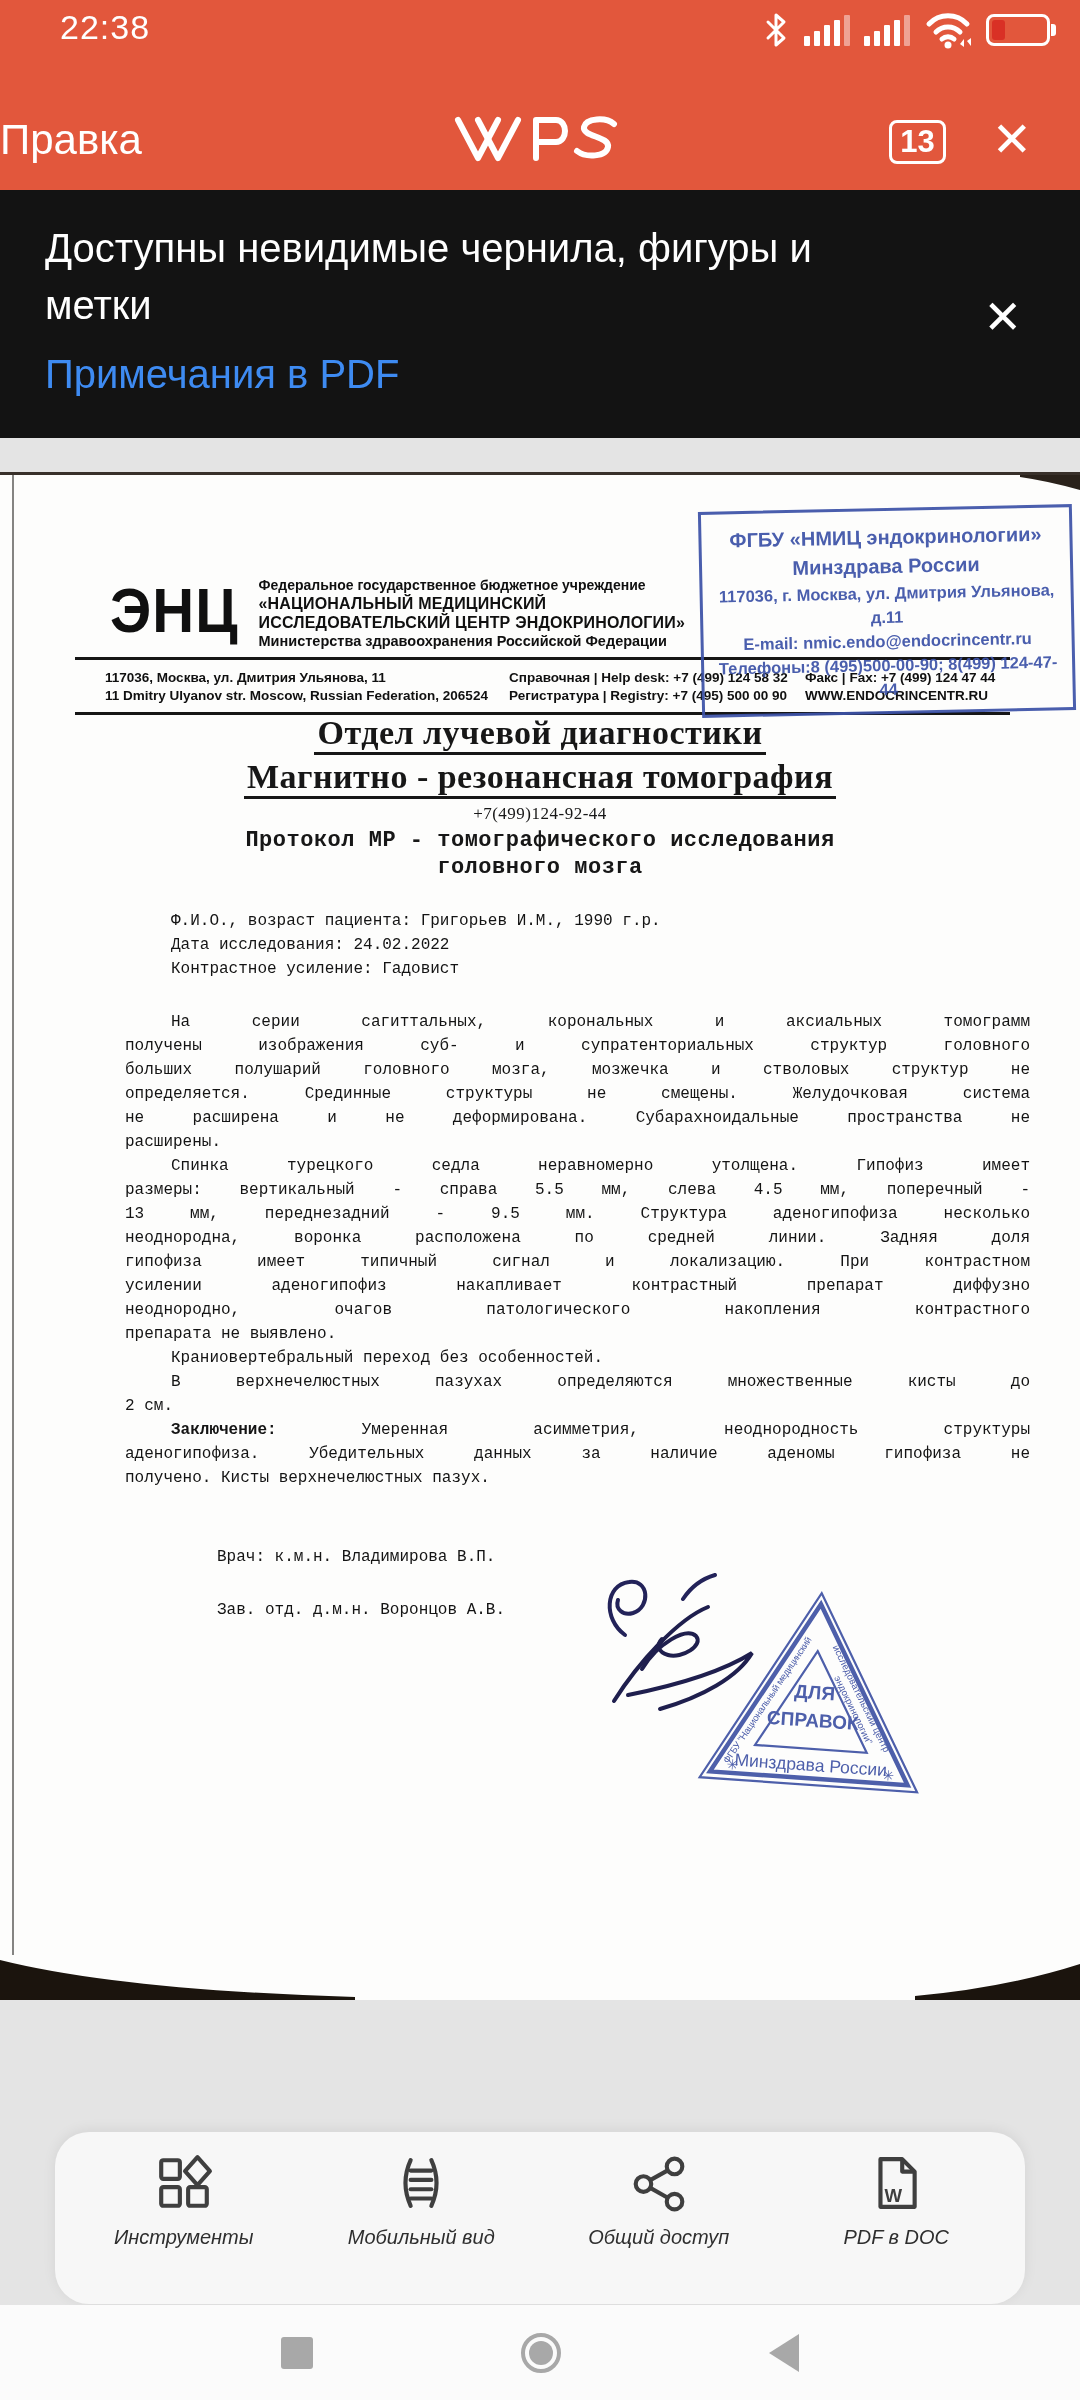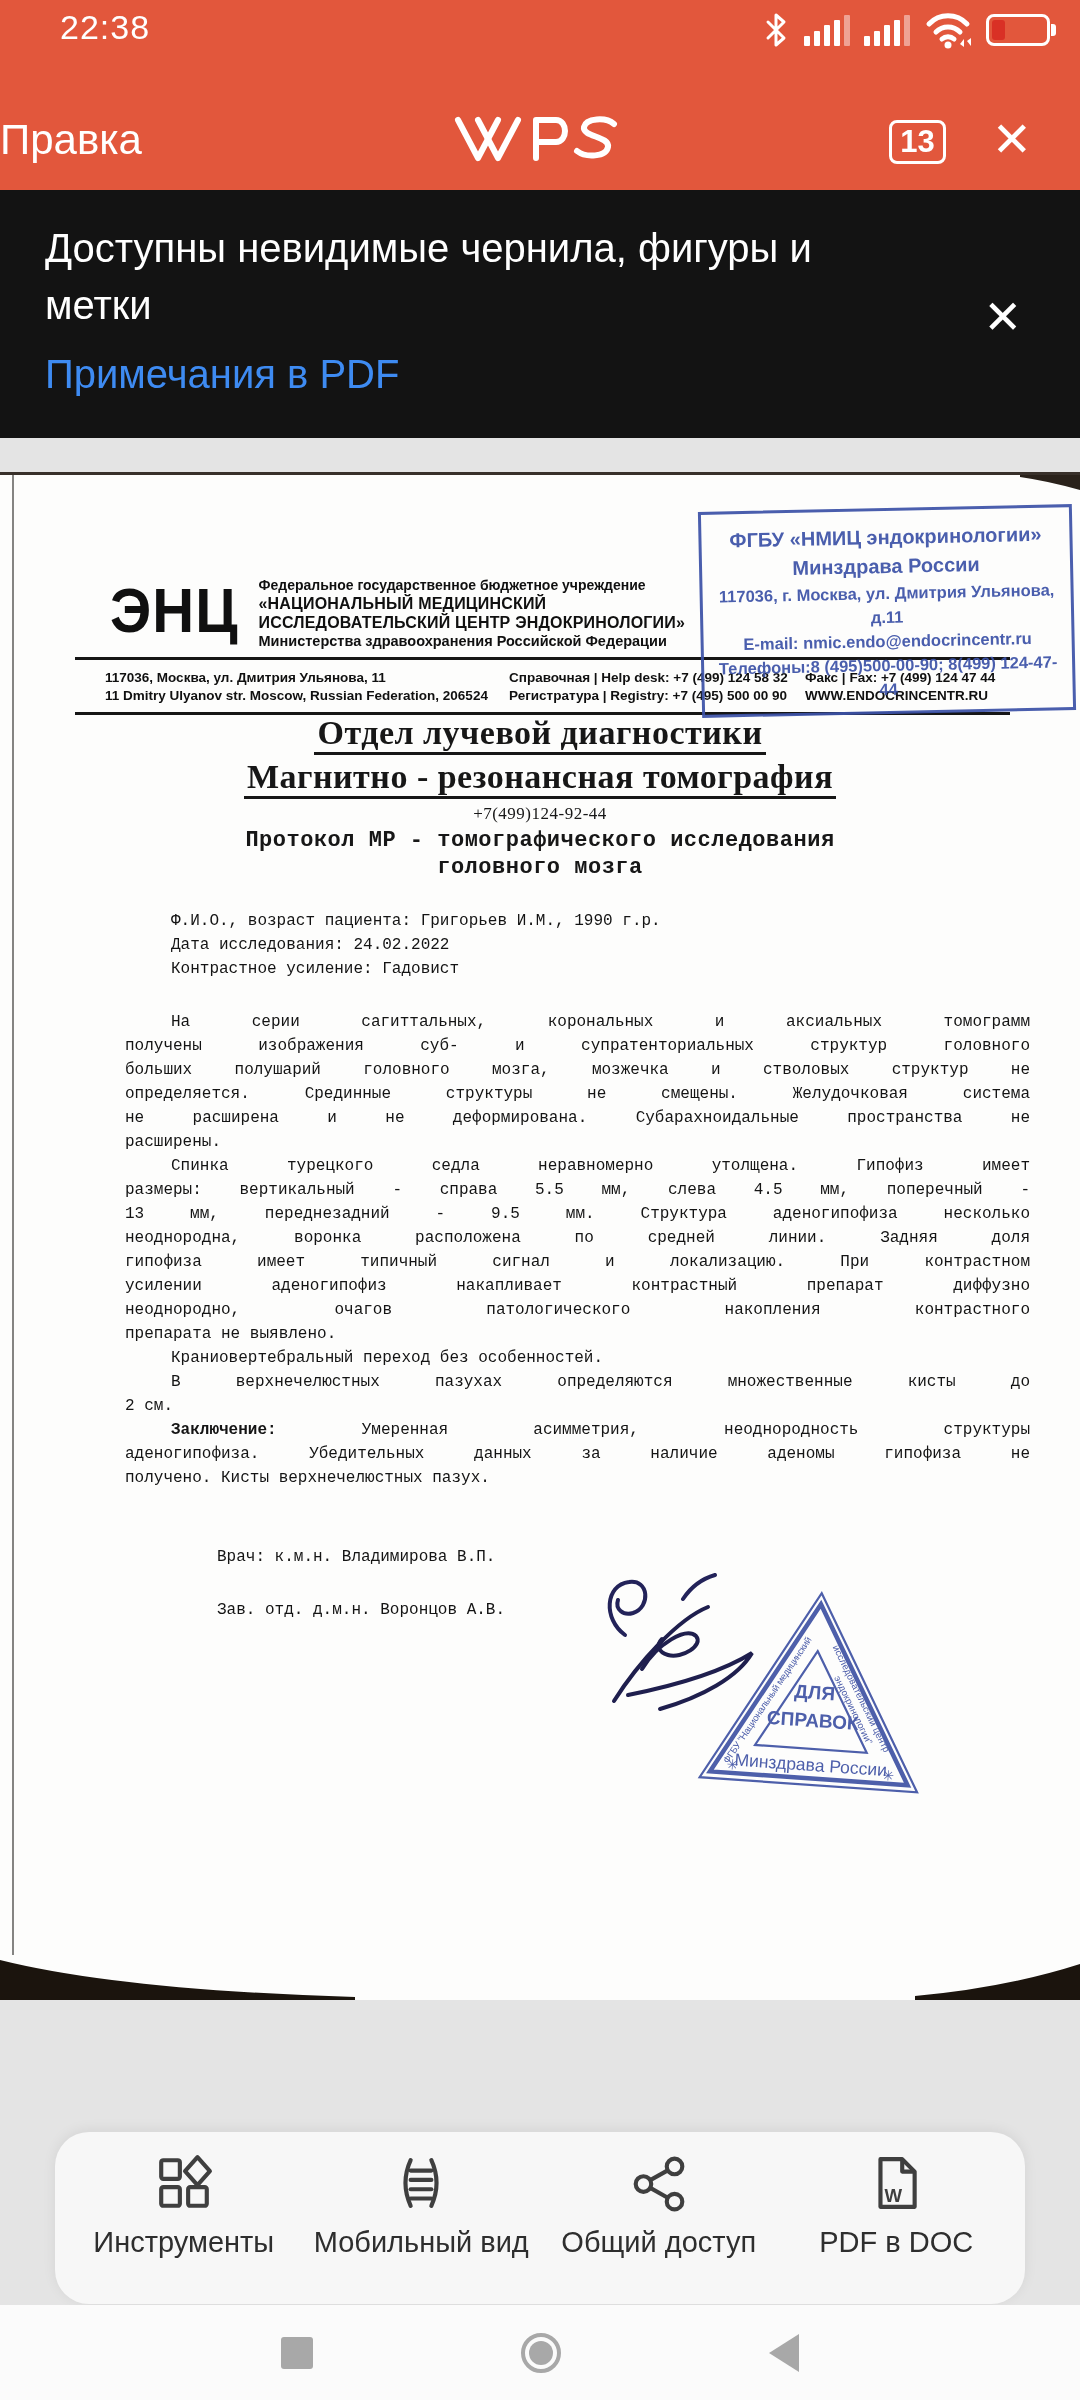--- a/index.html
+++ b/index.html
@@ -86,21 +86,21 @@
   .sig-lines .d2 { margin-top:29px; }
 
   .signature { position:absolute; }
   .tri-stamp { position:absolute; left:700px; top:1112px; transform:rotate(4deg); opacity:.9; }
 
   
   .bottom-area { position:absolute; left:0; top:2000px; width:1080px; height:305px; background:#E4E4E4; }
   .toolbar-card { position:absolute; left:55px; top:2132px; width:970px; height:172px; background:#F7F7F7;
     border-radius:34px; box-shadow:0 -2px 14px rgba(0,0,0,.07); display:flex; align-items:stretch; padding:22px 10px 0; }
   .tb-item { flex:1; display:flex; flex-direction:column; align-items:center; gap:14px; }
-  .tb-item .lbl { font-size:29px; color:#2E2E2E; white-space:nowrap; }
+  .tb-item .lbl { font-size:20px; color:#2E2E2E; white-space:nowrap;font-style:italic; }
 
   .nav-bar { position:absolute; left:0; top:2305px; width:1080px; height:95px; background:#FBFBFB;
     display:flex; align-items:center; justify-content:center; gap:208px; }
   .nav-sq { width:32px; height:32px; background:#A8A8A8; border-radius:3px; }
   .nav-ci { width:40px; height:40px; border:4px solid #A8A8A8; border-radius:50%; display:flex; align-items:center; justify-content:center; }
   .nav-ci i { display:block; width:24px; height:24px; background:#A8A8A8; border-radius:50%; }
   .nav-tr { width:0; height:0; border-top:19px solid transparent; border-bottom:19px solid transparent; border-right:30px solid #A8A8A8; }
 </style>
 </head>
 <body>

